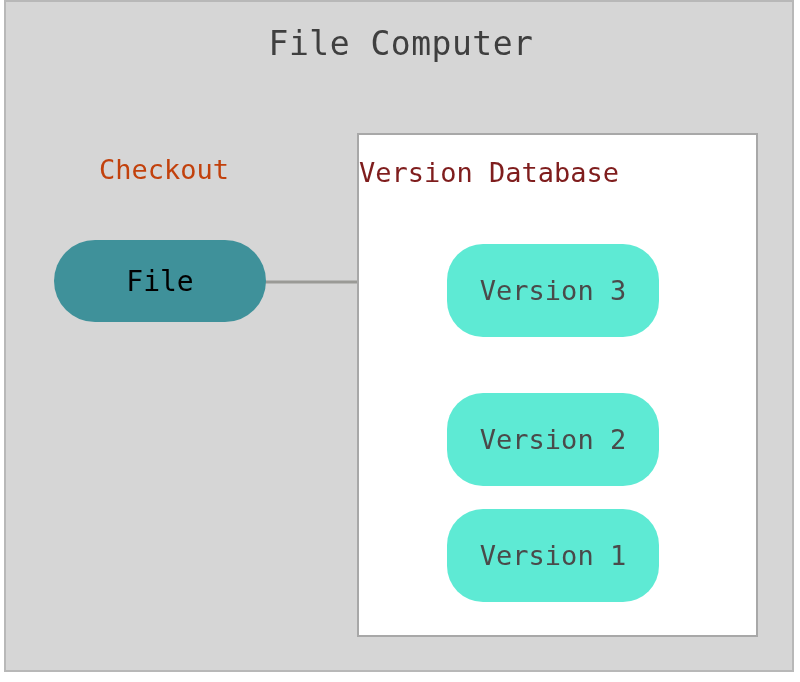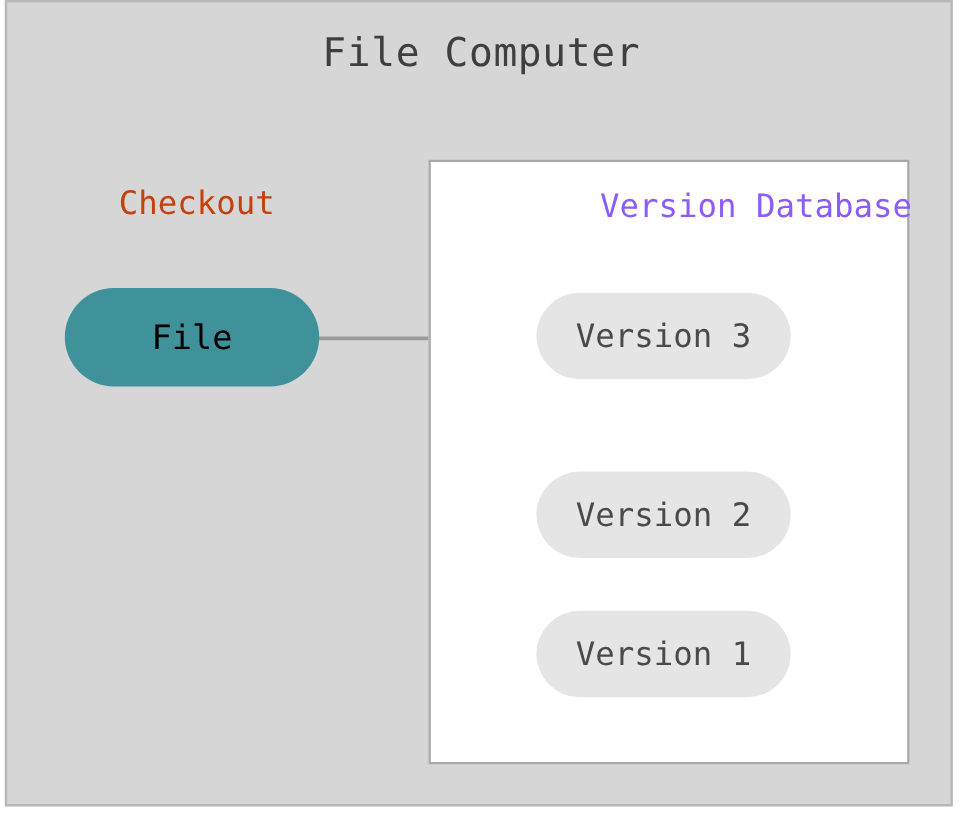--- a/index.html
+++ b/index.html
@@ -62,23 +62,23 @@
     height: 504px;
     background: #ffffff;
     border: 2px solid #a8a8a8;
     box-sizing: border-box;
   }
   #version-db-label {
     position: absolute;
     left: 0;
     width: 401px;
     top: 22px;
-    text-align: right;
+    text-align: left;
     font-size: 27px;
-    color: #8b5cf6;
+    color: #7f1d1d;
     font-family: "DejaVu Sans Mono", "Liberation Mono", monospace;
     white-space: nowrap;
   }
 
   
   #edge-layer {
     position: absolute;
     left: 0;
     top: 0;
     width: 790px;
@@ -102,23 +102,23 @@
     width: 212px;
     height: 82px;
     border-radius: 41px;
     background: #3f919a;
     color: #000000;
     font-size: 28px;
   }
   .node-version {
     left: 88px;
     width: 212px;
-    height: 72px;
+    height: 93px;
     border-radius: 36px;
-    background: #e5e5e5;
+    background: #5eead4;
     color: #4a4a4a;
     font-size: 27px;
   }
   .node-v3 { top: 109px; }
   .node-v2 { top: 258px; }
   .node-v1 { top: 374px; }
 </style>
 </head>
 <body>
 

